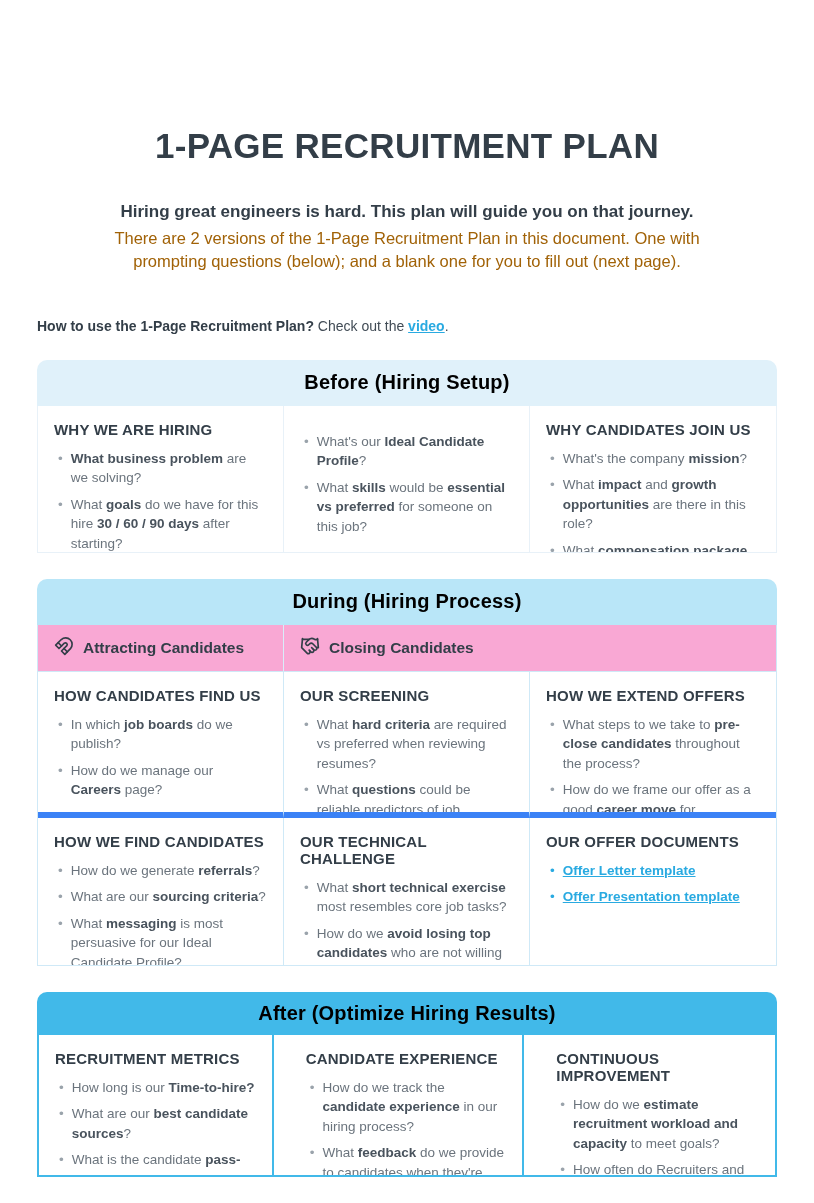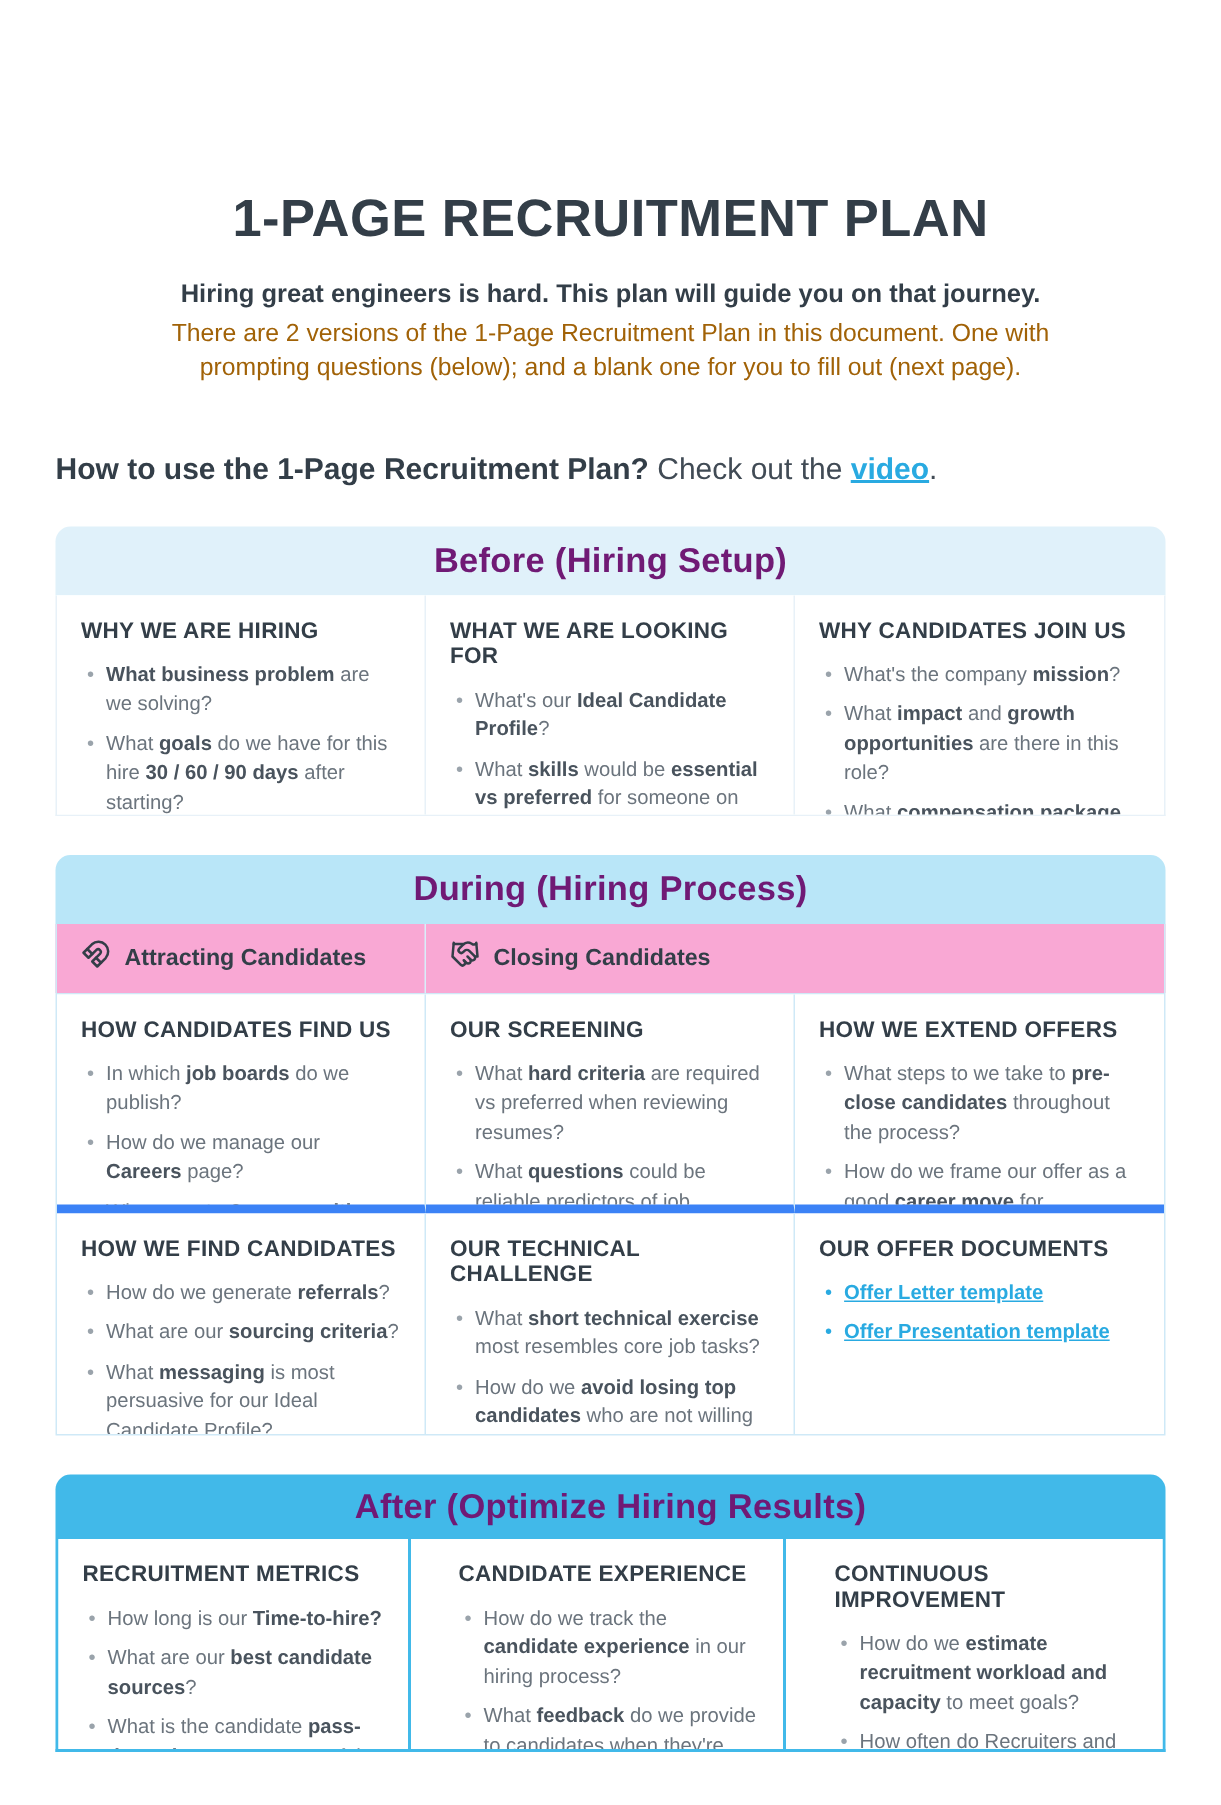--- a/index.html
+++ b/index.html
@@ -8,35 +8,35 @@
     width:814px; height:1203px; overflow:hidden; background:#ffffff;
     font-family:"Liberation Sans", sans-serif; color:#6b747d;
   }
   .content { padding:0 37px; width:814px; }
 
   h1.page-title {
     margin:0; padding-top:126px; text-align:center;
     font-size:35px; font-weight:700; letter-spacing:.3px; color:#333e48;
   }
   .lead-bold {
-    margin:20px auto 0; text-align:center;
+    margin:36px auto 0; text-align:center;
     font-size:17px; font-weight:700; color:#333e48;
   }
   .lead {
     margin:5px auto 0; text-align:center; max-width:600px;
     font-size:16.5px; line-height:1.38; color:#a16207;
   }
-  .howto { margin:45px 0 0; font-size:20px; color:#414b55; }
+  .howto { margin:45px 0 0; font-size:14px; color:#414b55; }
   .howto b { color:#333e48; }
   a.lnk { color:#29aae1; font-weight:700; text-decoration:underline; cursor:pointer; }
 
   section.card { margin-top:26px; }
   .card-header {
     height:46px; display:flex; align-items:center; justify-content:center;
-    font-weight:700; font-size:23px; color:#701a75;
+    font-weight:700; font-size:20px; color:#000000;
     border-radius:10px 10px 0 0; letter-spacing:.2px;
   }
   .before .card-header { background:#e0f1fa; }
   .during { margin-top:12px; }
   .during .card-header { background:#b9e6f8; }
   .after  { margin-top:17px; }
   .after .card-header { background:#41b9e9; height:43px; }
 
   .grid { display:grid; grid-template-columns:1fr 1fr 1fr; background:#fff; }
 
@@ -94,21 +94,20 @@
               <span class="mk">•</span>
               <span class="tx"><span class="b">What business problem</span><span> are we solving?</span></span>
             </li>
             <li>
               <span class="mk">•</span>
               <span class="tx"><span>What </span><span class="b">goals</span><span> do we have for this hire </span><span class="b">30 / 60 / 90 days</span><span> after starting?</span></span>
             </li>
           </ul>
         </div>
         <div class="cell">
-          <h3>WHAT WE ARE LOOKING FOR</h3>
           <ul>
             <li>
               <span class="mk">•</span>
               <span class="tx"><span>What's our </span><span class="b">Ideal Candidate Profile</span><span>?</span></span>
             </li>
             <li>
               <span class="mk">•</span>
               <span class="tx"><span>What </span><span class="b">skills</span><span> would be </span><span class="b">essential vs preferred</span><span> for someone on this job?</span></span>
             </li>
           </ul>

